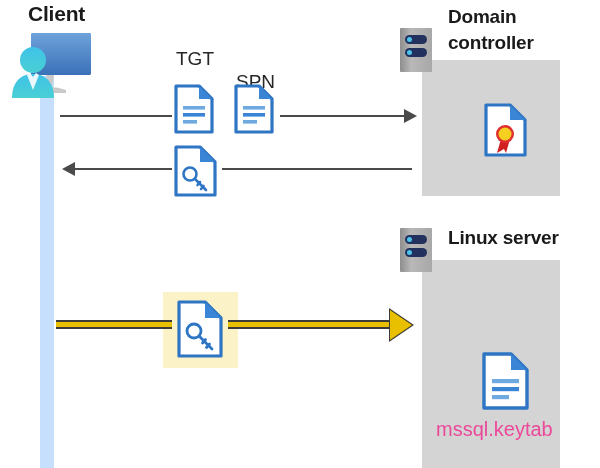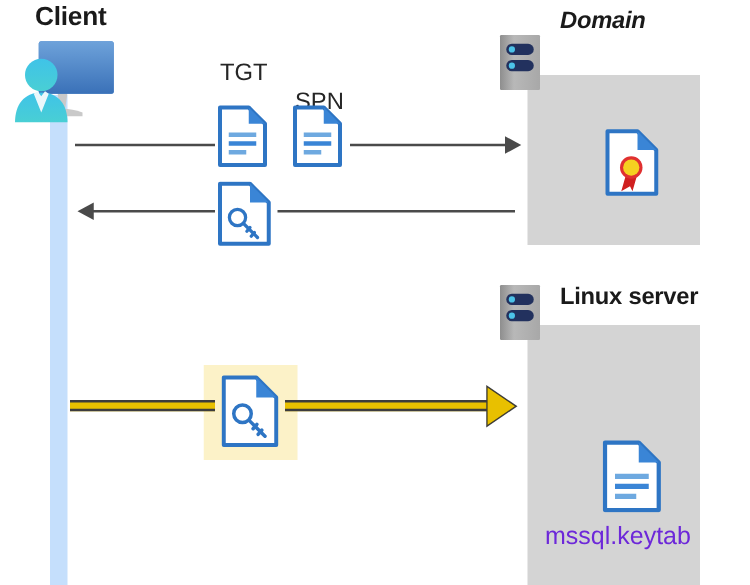--- a/index.html
+++ b/index.html
@@ -25,21 +25,20 @@
   }
   #client-title {
     left: 28px; top: 2px;
     font-size: 21px;
   }
   #dc-title {
     left: 448px; top: 4px;
     font-size: 19px;
     line-height: 26px;
     width: 150px;
-    font-style: italic;
   }
   #linux-title {
     left: 448px; top: 225px;
     font-size: 19px;
     line-height: 26px;
     width: 160px;
   }
 
   
   #client-lifeline {
@@ -146,21 +145,21 @@
     width: 0; height: 0;
     border-left: 25px solid #3c3c3c;
     border-top: 17px solid transparent;
     border-bottom: 17px solid transparent;
   }
 
   
   #keytab-caption {
     left: 436px; top: 418px;
     font-size: 20px;
-    color: #6d28d9;
+    color: #ec4899;
   }
 </style>
 </head>
 <body>
 
 <div id="canvas">
 
   <div class="abs panel" id="dc-panel"></div>
   <div class="abs panel" id="linux-panel"></div>
 
@@ -189,20 +188,21 @@
       <circle cx="25" cy="14" r="13" fill="url(#pgrad)"></circle>
       <path d="M25 28 C11 28 4 38 4 52 L46 52 C46 38 39 28 25 28 Z" fill="url(#pgrad)"></path>
       <path d="M19 29 L25 44 L31 29 L28 27 L25 31 L22 27 Z" fill="#eaf7fb"></path>
     </svg>
   </div>
 
   <div class="abs title" id="client-title">Client</div>
 
   <div class="abs title" id="dc-title">
     <div>Domain</div>
+    <div>controller</div>
   </div>
 
   <div class="abs title" id="linux-title">Linux server</div>
 
   <div class="abs server-icon" id="dc-server">
     <span class="bar b1"></span>
     <span class="bar b2"></span>
   </div>
   <div class="abs server-icon" id="linux-server">
     <span class="bar b1"></span>

